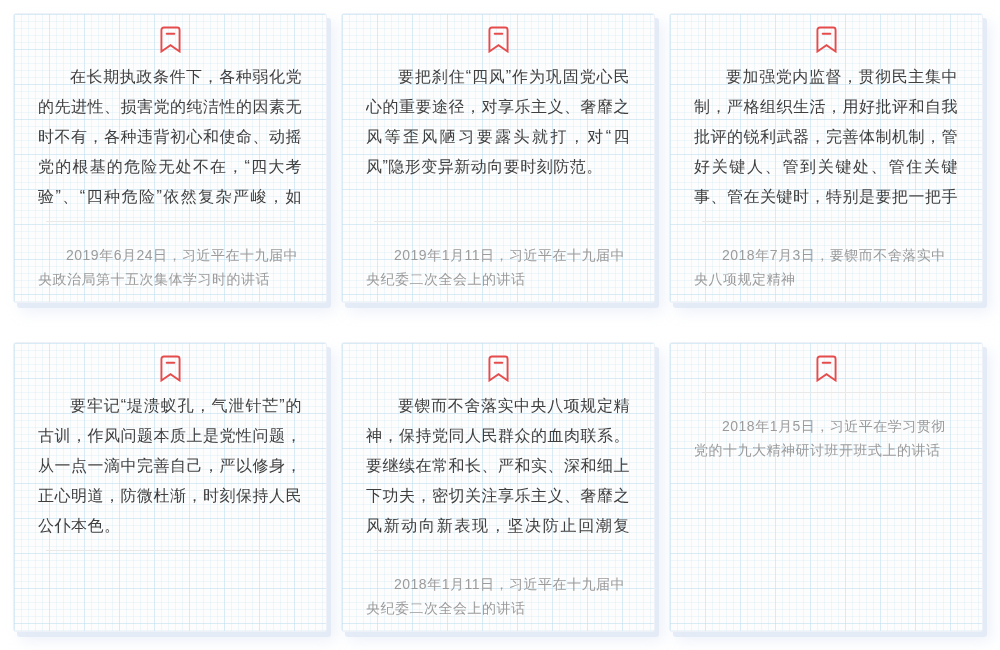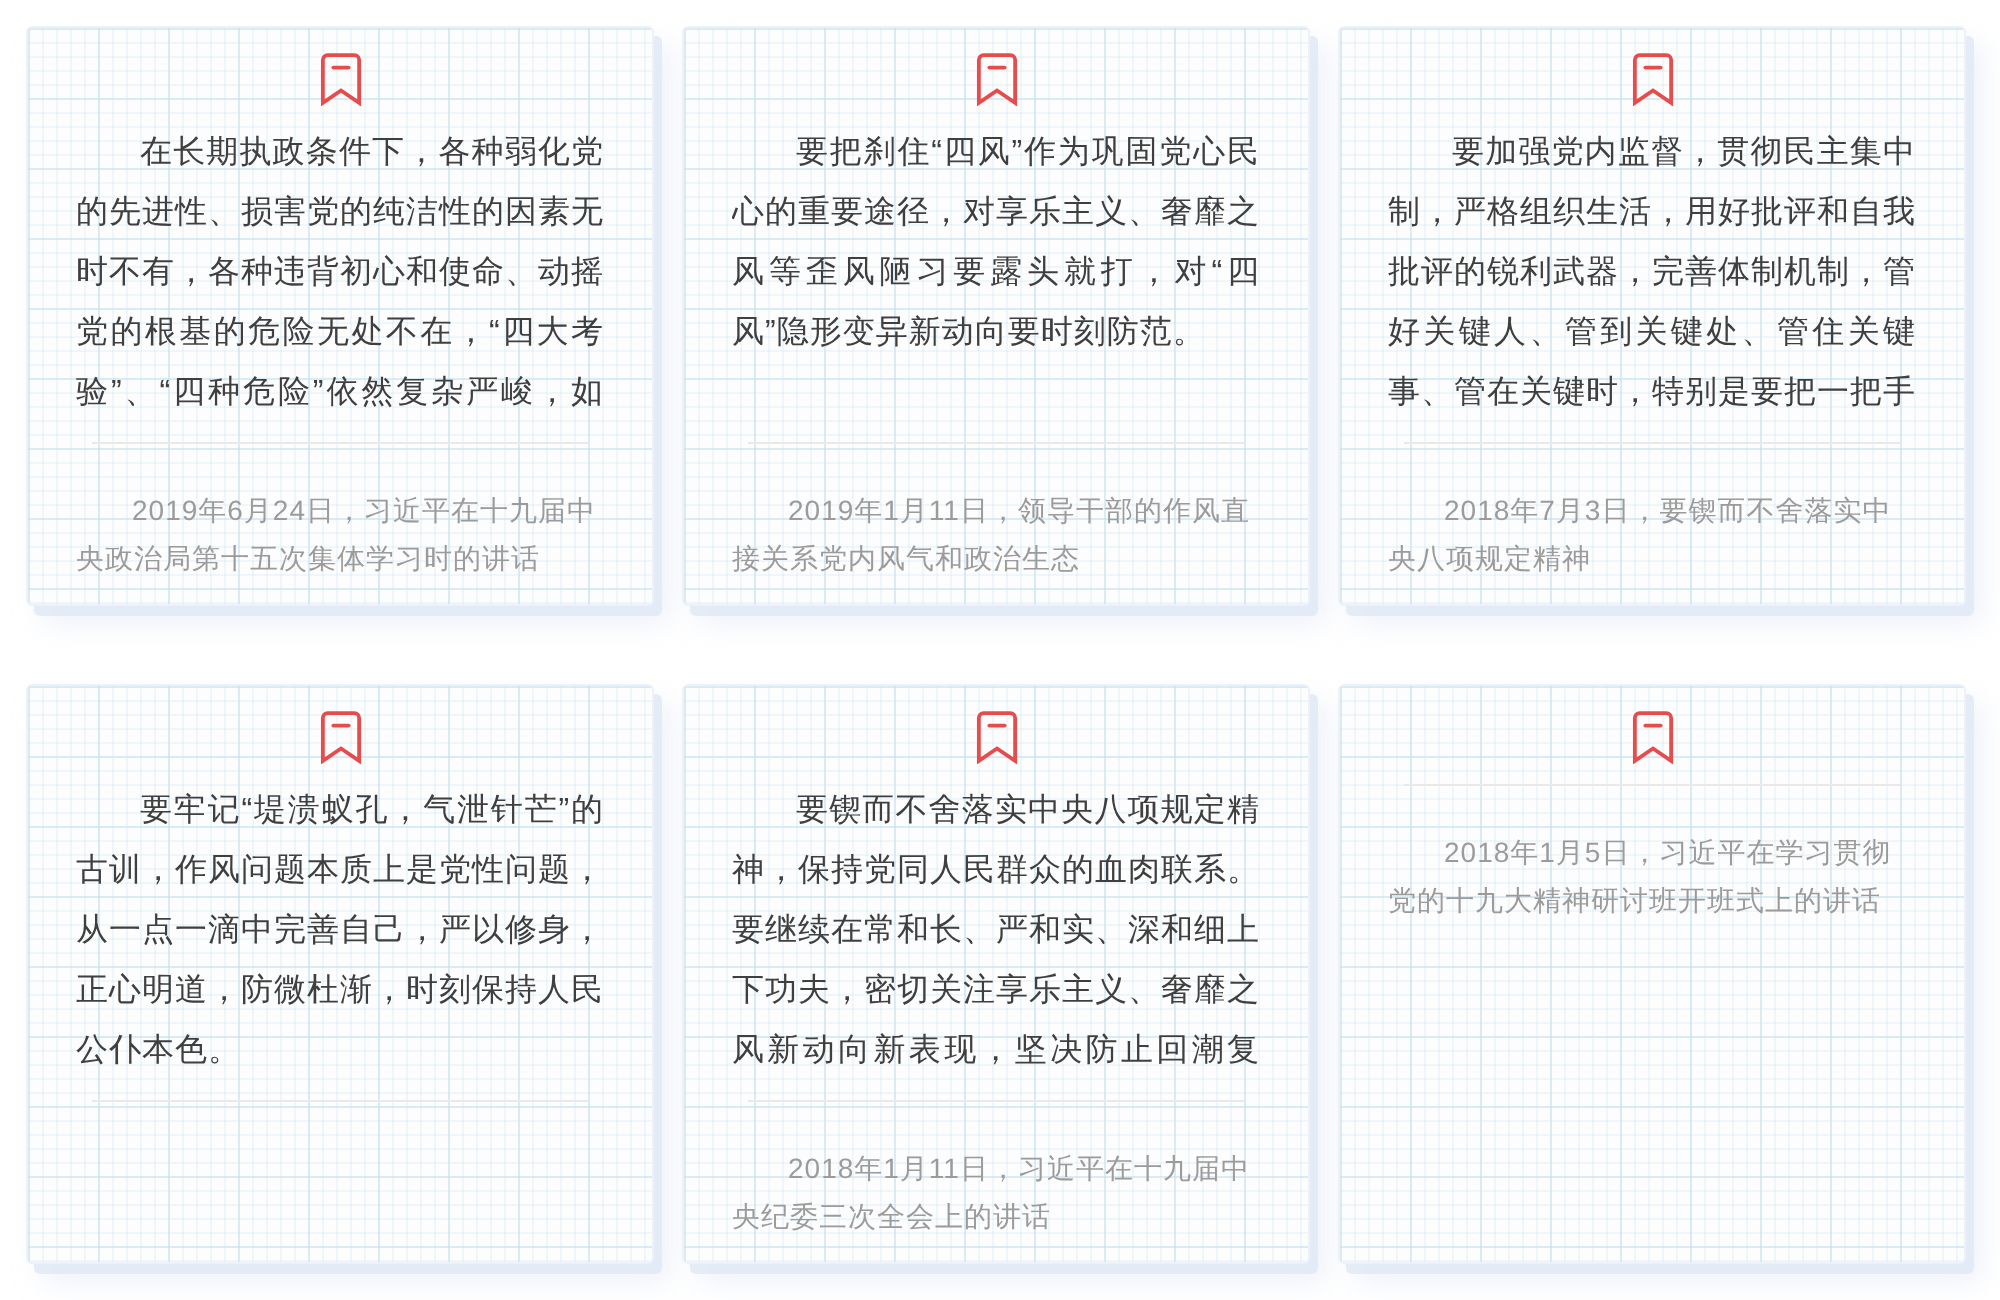--- a/index.html
+++ b/index.html
@@ -75,21 +75,21 @@
 
     <div class="card">
       <div class="bookmark-wrap">
         <svg width="21" height="27" viewBox="0 0 22 28" fill="none" stroke="#e74c4c" stroke-width="2">
           <path d="M4 1.5 h14 a2.5 2.5 0 0 1 2.5 2.5 v22.5 L11 20 L1.5 26.5 V4 A2.5 2.5 0 0 1 4 1.5 Z"></path>
           <line x1="7" y1="8" x2="15" y2="8" stroke-linecap="round"></line>
         </svg>
       </div>
       <div class="quote">要把刹住“四风”作为巩固党心民心的重要途径，对享乐主义、奢靡之风等歪风陋习要露头就打，对“四风”隐形变异新动向要时刻防范。</div>
       <hr class="divider">
-      <div class="citation">2019年1月11日，领导干部的作风直接关系党内风气和政治生态</div>
+      <div class="citation">2019年1月11日，习近平在十九届中央纪委二次全会上的讲话</div>
     </div>
 
     <div class="card">
       <div class="bookmark-wrap">
         <svg width="21" height="27" viewBox="0 0 22 28" fill="none" stroke="#e74c4c" stroke-width="2">
           <path d="M4 1.5 h14 a2.5 2.5 0 0 1 2.5 2.5 v22.5 L11 20 L1.5 26.5 V4 A2.5 2.5 0 0 1 4 1.5 Z"></path>
           <line x1="7" y1="8" x2="15" y2="8" stroke-linecap="round"></line>
         </svg>
       </div>
       <div class="quote">要加强党内监督，贯彻民主集中制，严格组织生活，用好批评和自我批评的锐利武器，完善体制机制，管好关键人、管到关键处、管住关键事、管在关键时，特别是要把一把手管住管好。</div>
@@ -110,21 +110,21 @@
 
     <div class="card">
       <div class="bookmark-wrap">
         <svg width="21" height="27" viewBox="0 0 22 28" fill="none" stroke="#e74c4c" stroke-width="2">
           <path d="M4 1.5 h14 a2.5 2.5 0 0 1 2.5 2.5 v22.5 L11 20 L1.5 26.5 V4 A2.5 2.5 0 0 1 4 1.5 Z"></path>
           <line x1="7" y1="8" x2="15" y2="8" stroke-linecap="round"></line>
         </svg>
       </div>
       <div class="quote">要锲而不舍落实中央八项规定精神，保持党同人民群众的血肉联系。要继续在常和长、严和实、深和细上下功夫，密切关注享乐主义、奢靡之风新动向新表现，坚决防止回潮复燃。</div>
       <hr class="divider">
-      <div class="citation">2018年1月11日，习近平在十九届中央纪委三次全会上的讲话</div>
+      <div class="citation">2018年1月11日，习近平在十九届中央纪委二次全会上的讲话</div>
     </div>
 
     <div class="card">
       <div class="bookmark-wrap">
         <svg width="21" height="27" viewBox="0 0 22 28" fill="none" stroke="#e74c4c" stroke-width="2">
           <path d="M4 1.5 h14 a2.5 2.5 0 0 1 2.5 2.5 v22.5 L11 20 L1.5 26.5 V4 A2.5 2.5 0 0 1 4 1.5 Z"></path>
           <line x1="7" y1="8" x2="15" y2="8" stroke-linecap="round"></line>
         </svg>
       </div>
       <hr class="divider">

